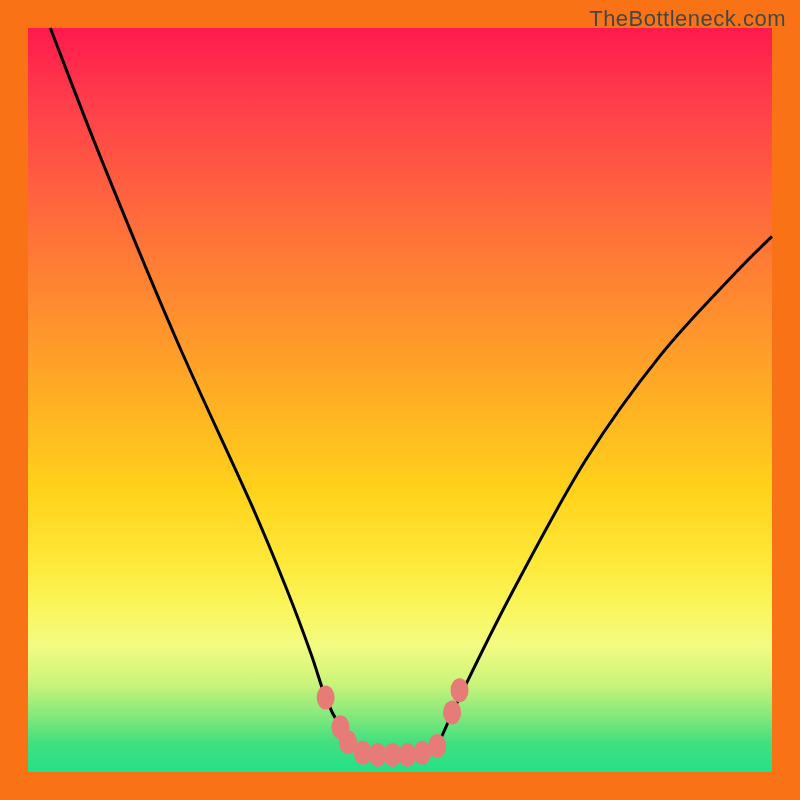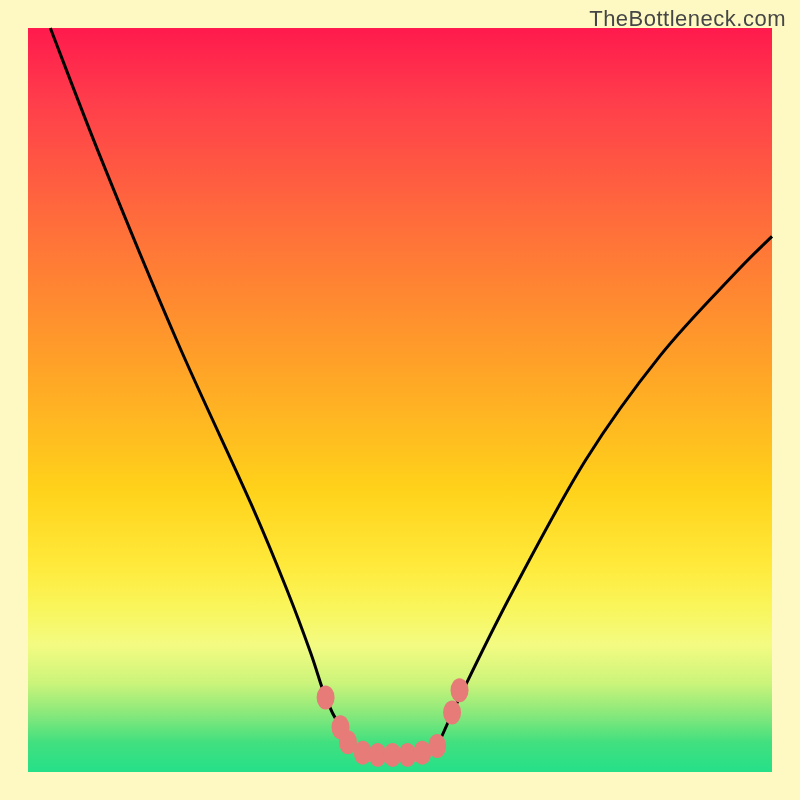--- a/index.html
+++ b/index.html
@@ -8,21 +8,21 @@
     width: 800px;
     height: 800px;
     overflow: hidden;
     background: #000;
     font-family: Arial, Helvetica, sans-serif;
   }
   .frame {
     position: relative;
     width: 800px;
     height: 800px;
-    background: #fef9c3;
+    background: #f97316;
   }
   .plot-area {
     position: absolute;
     left: 28px;
     top: 28px;
     width: 744px;
     height: 744px;
     
     background: linear-gradient(
       to bottom,

